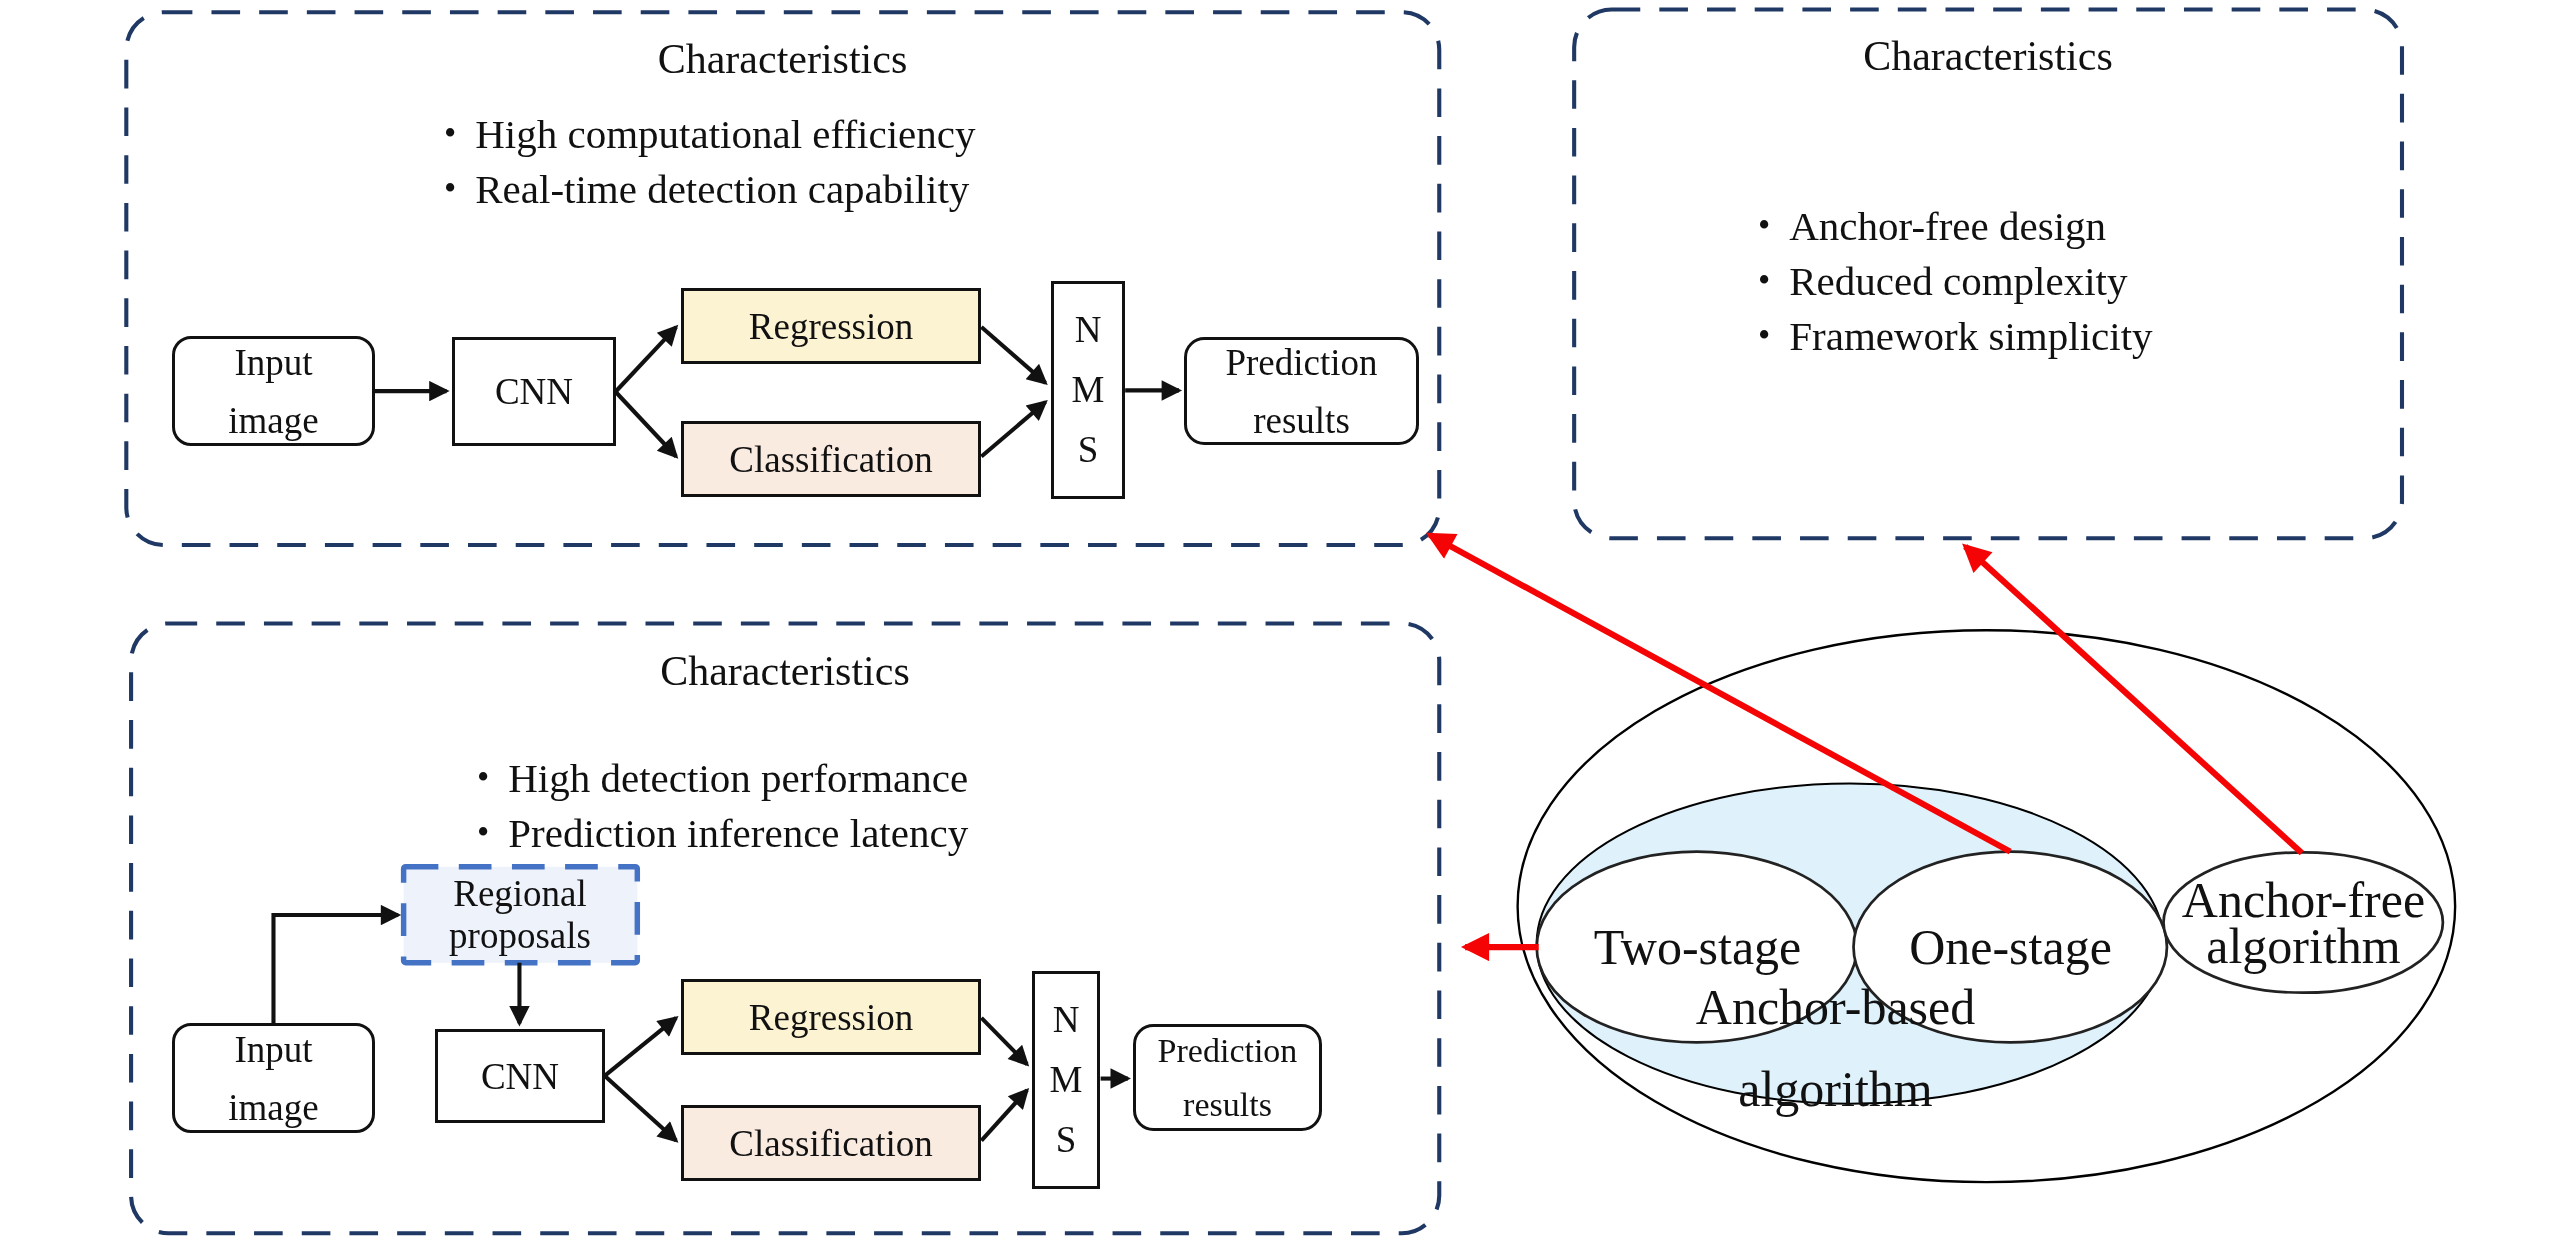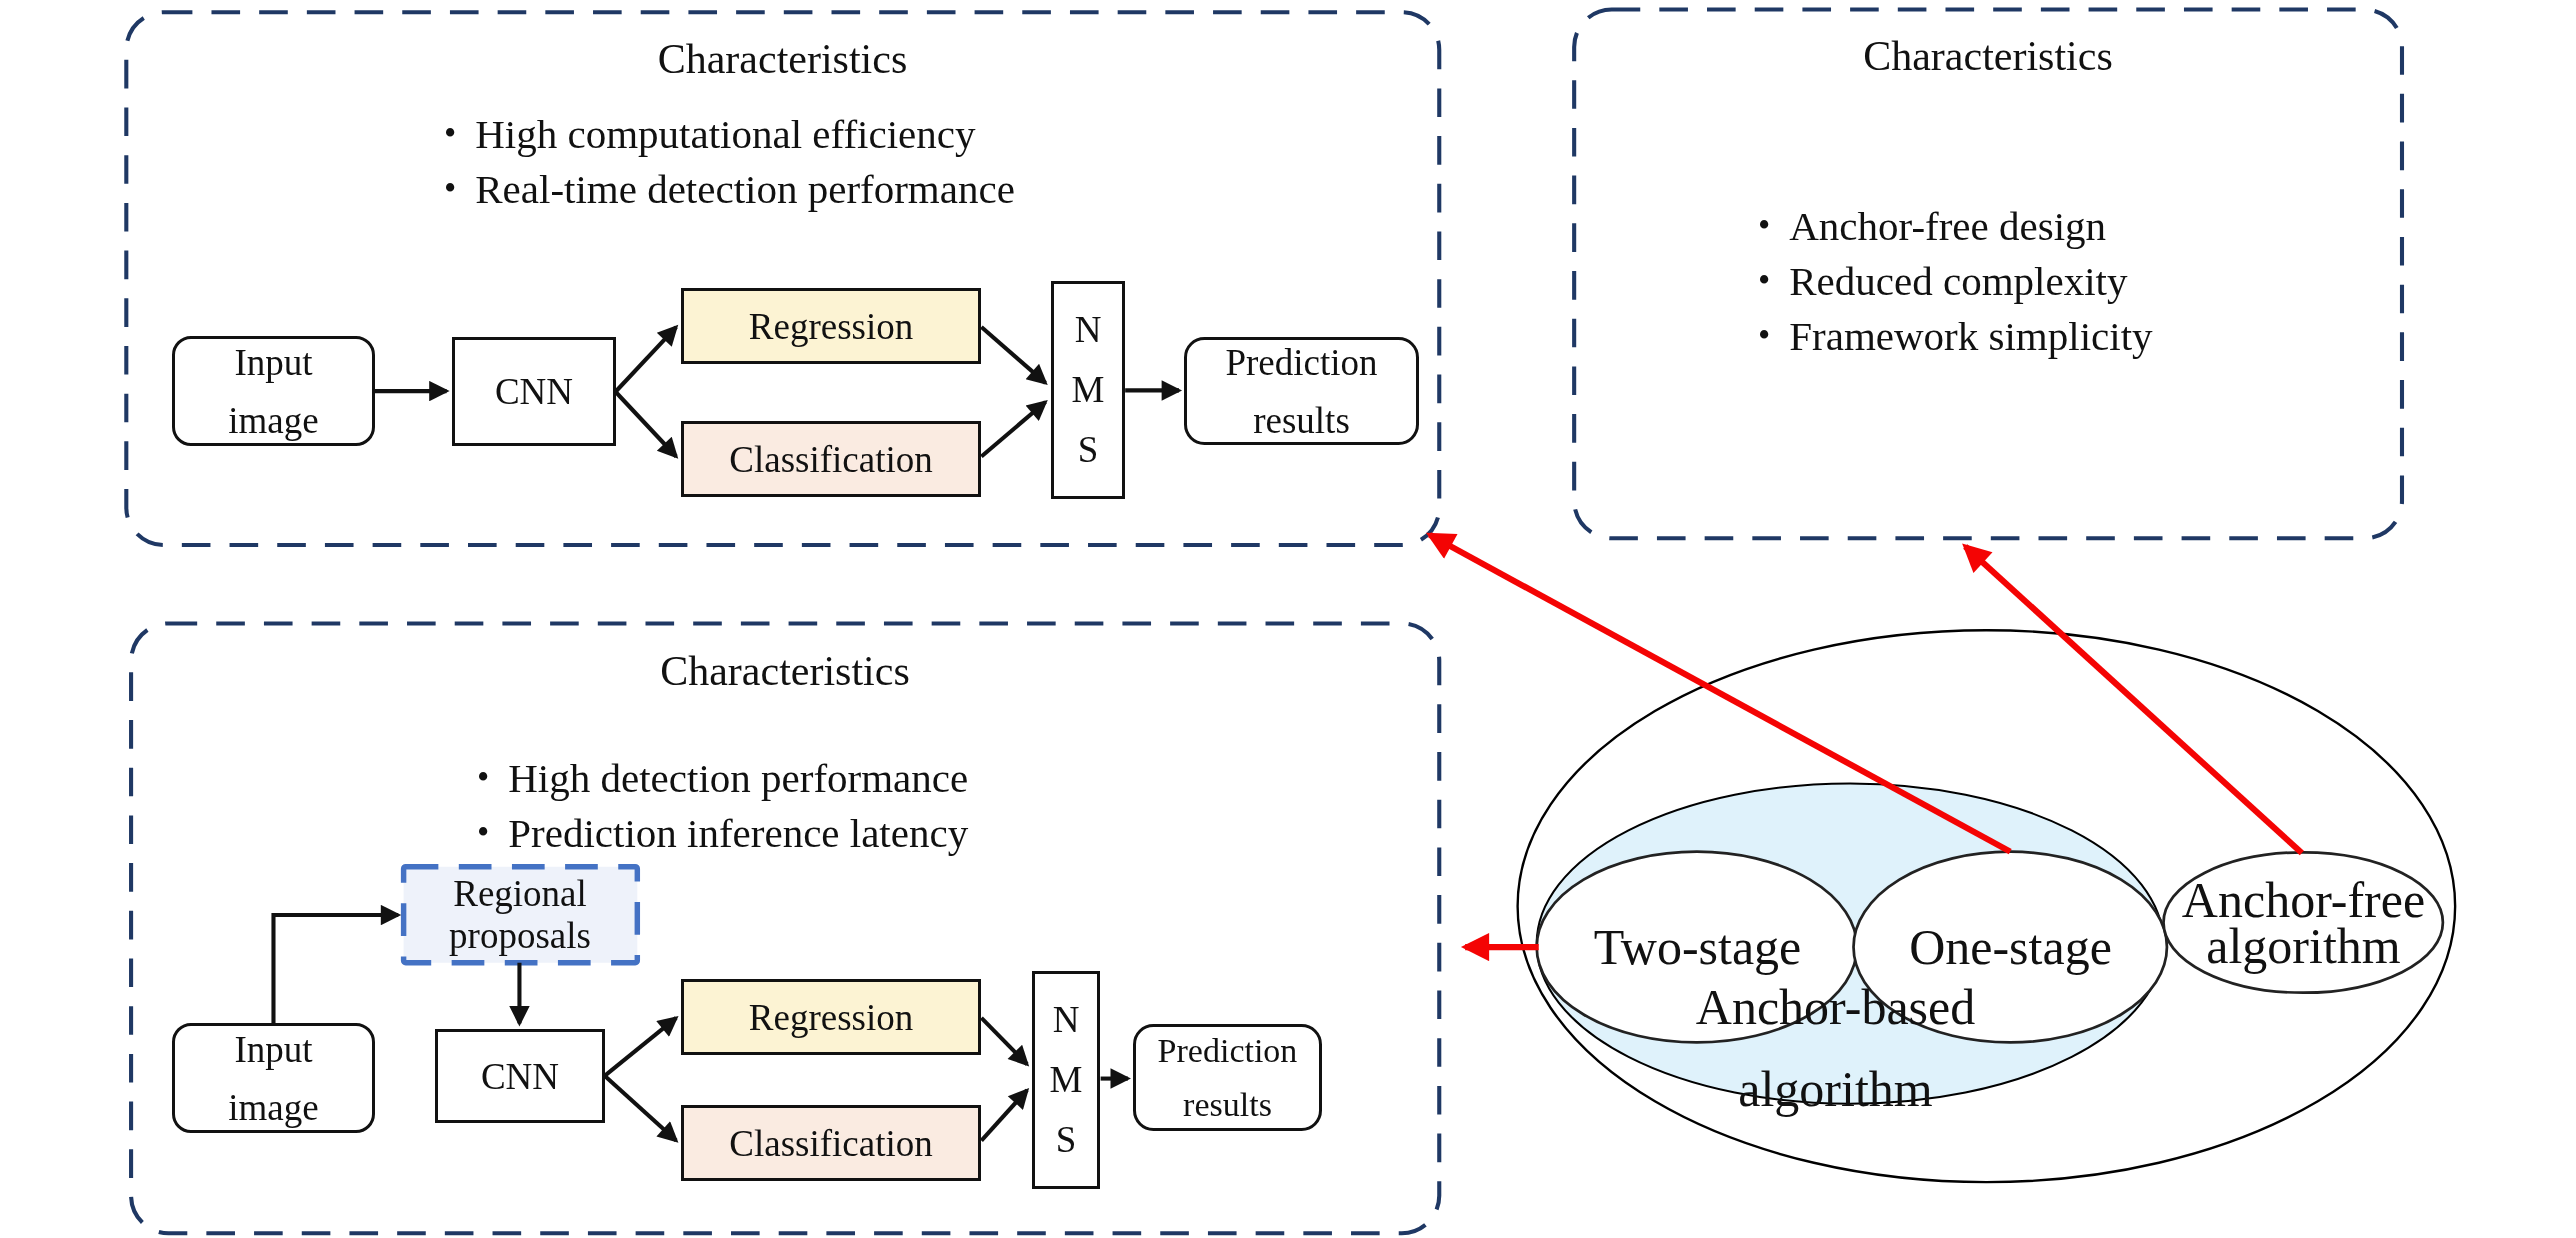--- a/index.html
+++ b/index.html
@@ -74,21 +74,21 @@
   </svg>
 
   <div class="panel-title" style="left:126px;top:38px;width:1313px;">Characteristics</div>
   <div class="bullets" style="left:444px;top:106px;">
     <div class="bullet-line">
       <span class="dot">•</span>
       <span>High computational efficiency</span>
     </div>
     <div class="bullet-line">
       <span class="dot">•</span>
-      <span>Real-time detection performance</span>
+      <span>Real-time detection capability</span>
     </div>
   </div>
 
   <div class="node rounded" style="left:172px;top:336px;width:203px;height:110px;border-radius:19px;">
     <div>Input</div>
     <div>image</div>
   </div>
   <div class="node" style="left:452px;top:337px;width:164px;height:109px;">
     <div>CNN</div>
   </div>

